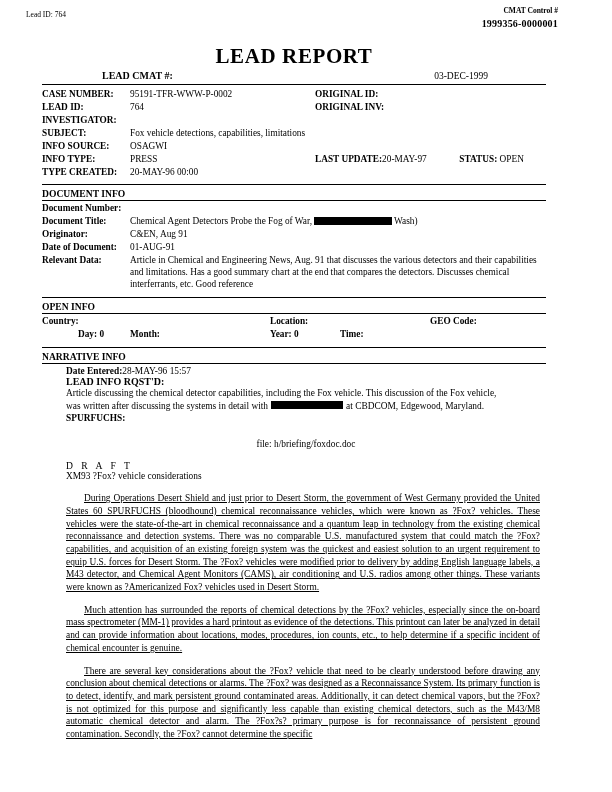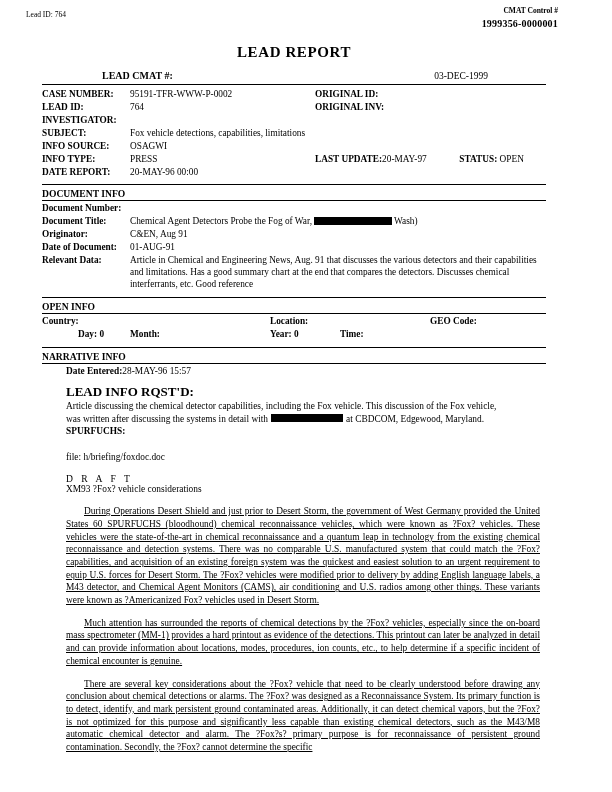--- a/index.html
+++ b/index.html
@@ -45,21 +45,21 @@
     position: absolute;
     right: 30px;
     top: 18px;
     font-size: 10px;
     font-weight: bold;
     text-align: right;
     letter-spacing: 0.2px;
   }
   .doc-title {
     text-align: center;
-    font-size: 15px;
+    font-size: 21px;
     font-weight: bold;
     letter-spacing: 0.6px;
     margin-top: 10px;
   }
   .content {
     position: absolute;
     left: 42px;
     right: 42px;
     top: 70px;
   }
@@ -132,20 +132,21 @@
     margin: 0 0 10px 0;
     text-indent: 18px;
     text-decoration: underline;
   }
   .draft {
     letter-spacing: 3px;
     font-size: 9.6px;
   }
   .mono-file {
     font-size: 9.4px;
+    text-align: center;
   }
   .spacer-md { height: 11px; }
   .spacer-lg { height: 16px; }
   .nowrap { white-space: nowrap; margin-top: 16px; }
 </style>
 </head>
 <body>
 
 <div class="page">
 
@@ -198,21 +199,21 @@
         <td class="lab">INFO TYPE:</td>
         <td class="val">PRESS</td>
         <td class="lab nowrap" colspan="2">
           <span>LAST UPDATE:</span><span class="val">20-MAY-97</span>
           <span style="display:inline-block;width:28px"></span>
           <span>STATUS:</span>
           <span class="val">OPEN</span>
         </td>
       </tr>
       <tr>
-        <td class="lab">DATE REPORT:</td>
+        <td class="lab">TYPE CREATED:</td>
         <td class="val" colspan="3">20-MAY-96 00:00</td>
       </tr>
     </tbody>
       </table>
 
     <div class="rule" style="margin-top:4px"></div>
     <div class="sec-head">DOCUMENT INFO</div>
     <div class="rule-thin"></div>
 
     <table class="fieldtable">
@@ -266,21 +267,21 @@
       </table>
 
     <div class="rule" style="margin-top:5px"></div>
     <div class="sec-head">NARRATIVE INFO</div>
     <div class="rule-thin"></div>
 
     <div style="font-size:9.4px;padding-left:24px">
       <span class="lab">Date Entered:</span><span>28-MAY-96 15:57</span>
     </div>
 
-    <div style="font-size:13px;padding-left:24px;margin-top:8px">
+    <div style="font-size:10px;padding-left:24px;margin-top:0">
       <span class="lab">LEAD INFO RQST'D:</span>
     </div>
 
     <div class="narr-body" style="padding-left:24px">
       <div>Article discussing the chemical detector capabilities, including the Fox vehicle. This discussion of the Fox vehicle,</div>
       <div>
         <span>was written after discussing the systems in detail with</span><span class="blk" style="width:72px;margin:0 3px"></span><span>at CBDCOM, Edgewood, Maryland.</span>
       </div>
     </div>
 

